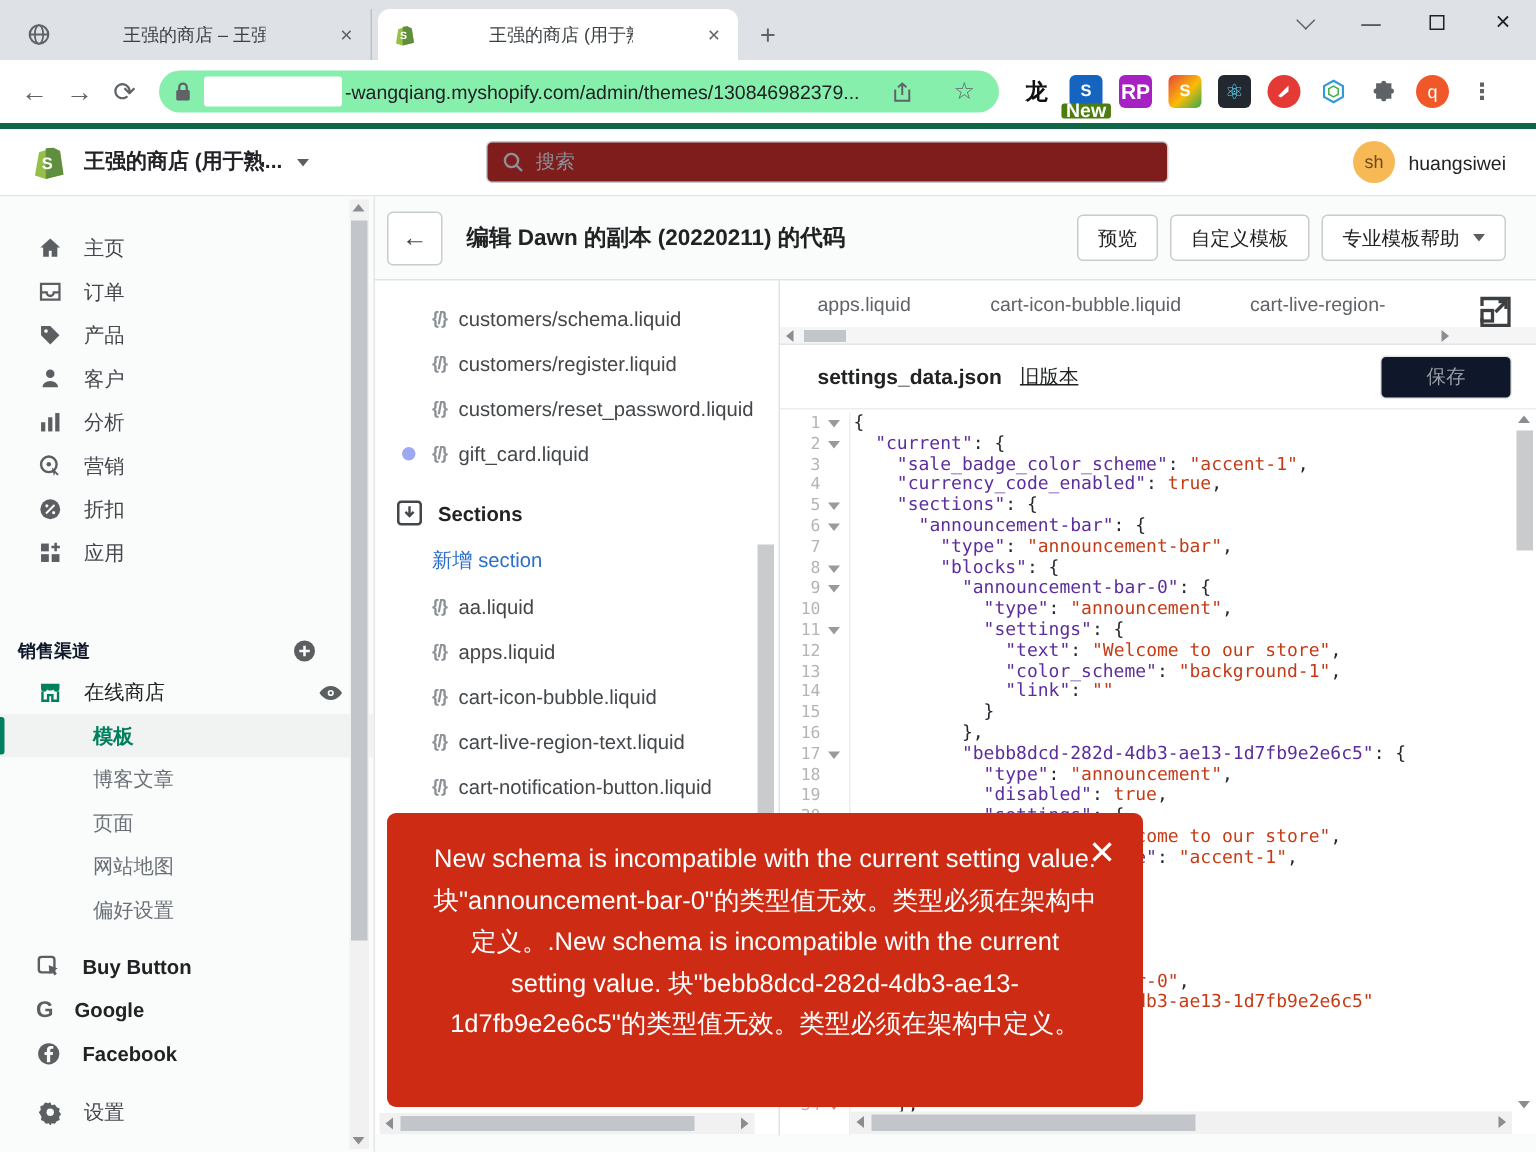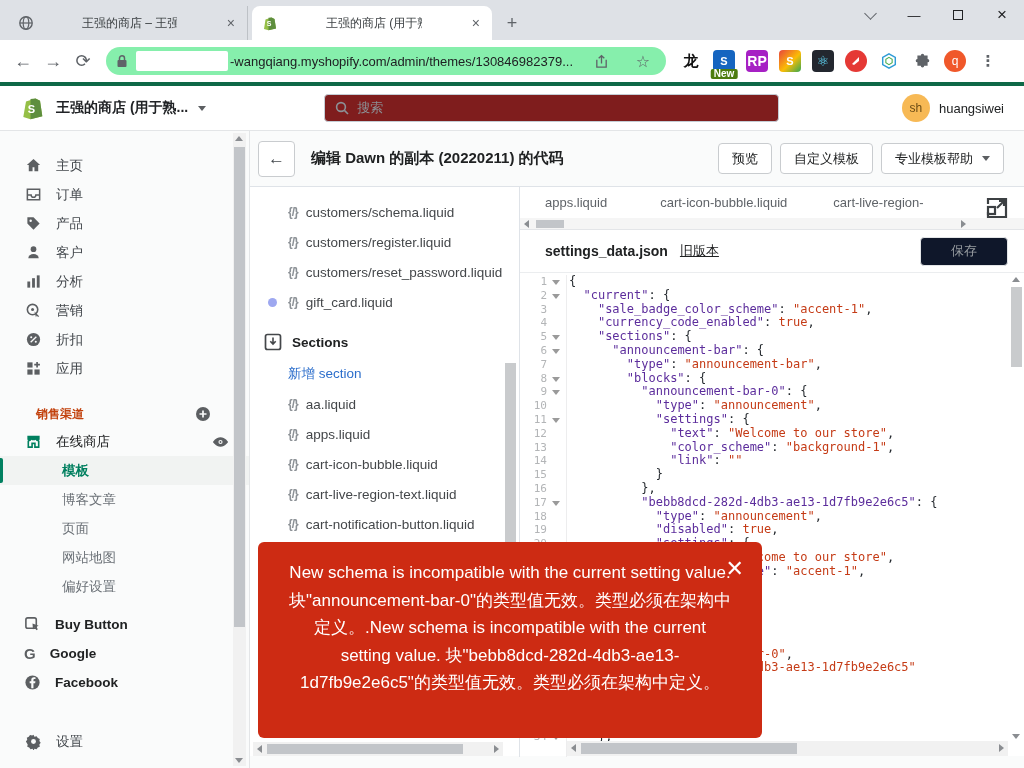--- a/index.html
+++ b/index.html
@@ -20,35 +20,35 @@
   .chev{width:9px;height:9px;border-right:1.5px solid #5f6368;border-bottom:1.5px solid #5f6368;transform:rotate(45deg);margin-top:-4px;}
   .maxbox{width:10px;height:10px;border:1.2px solid #202124;}
   .toolbar{position:absolute;left:0;top:40px;width:1024px;height:42px;background:#fff;display:flex;align-items:center;padding:0 8px;}
   .navbtn{width:30px;height:30px;display:flex;align-items:center;justify-content:center;color:#5f6368;font-size:18px;}
   .addressbar{height:28px;flex:0 0 560px;margin-left:8px;background:#86efac;border-radius:15px;display:flex;align-items:center;padding:0 10px;font-size:13px;color:#202124;}
   .redact{width:92px;height:20px;background:#fff;border-radius:2px;margin:0 2px 0 8px;}
   .urltext{white-space:nowrap;overflow:hidden;}
   .addr-ic{margin-left:auto;color:#5f6368;font-size:15px;padding:0 6px;}
   .exts{display:flex;align-items:center;margin-left:14px;gap:11px;}
   .ext{width:22px;height:22px;display:flex;align-items:center;justify-content:center;font-size:11px;font-weight:bold;border-radius:4px;position:relative;}
-  .ext .badge{position:absolute;left:50%;transform:translateX(-50%);bottom:-7px;background:#4d7c0f;color:#fff;font-size:10px;font-weight:bold;padding:0 3px;border-radius:2px;line-height:10px;}
+  .ext .badge{position:absolute;left:50%;transform:translateX(-50%);bottom:-7px;background:#4d7c0f;color:#fff;font-size:13px;font-weight:bold;padding:0 3px;border-radius:2px;line-height:10px;}
   .greenbar{position:absolute;left:0;top:82px;width:1024px;height:4px;background:#0e6847;}
   
   .adminheader{position:absolute;left:0;top:86px;width:1024px;height:45px;background:#fff;border-bottom:1px solid #e3e5e7;display:flex;align-items:center;padding:0 20px;}
   .storename{font-size:14px;font-weight:bold;color:#212326;margin-left:10px;white-space:nowrap;}
   .caret{width:0;height:0;border-left:4px solid transparent;border-right:4px solid transparent;border-top:5px solid #5c5f62;margin-left:10px;}
   .searchbox{width:455px;height:28px;margin-left:118px;border:1px solid #c4cdd5;border-radius:4px;background:#7f1d1d;display:flex;align-items:center;padding:0 10px;color:#8c9196;font-size:13px;gap:8px;}
   .userarea{margin-left:auto;display:flex;align-items:center;gap:9px;}
   .avatar{width:28px;height:28px;border-radius:50%;background:#f7b955;color:#6b4c16;font-size:12px;display:flex;align-items:center;justify-content:center;}
   .username{font-size:13px;color:#202223;}
   
   .sidebar{position:absolute;left:0;top:131px;width:250px;height:637px;background:#fafbfb;border-right:1px solid #e3e5e7;padding-top:20px;font-size:13.5px;}
   .navitem{height:29px;display:flex;align-items:center;padding-left:24px;color:#42474c;gap:14px;position:relative;}
   .navitem .ic{width:18px;height:18px;flex:0 0 18px;color:#5c5f62;display:flex;align-items:center;justify-content:center;}
-  .navhead{height:26px;display:flex;align-items:center;padding:0 18px 0 36px;color:#c2410c;font-size:12px;font-weight:bold;margin-top:18px;}
+  .navhead{height:26px;display:flex;align-items:center;padding:0 18px 0 12px;color:#0f172a;font-size:12px;font-weight:bold;margin-top:38px;}
   .navhead .right,.navitem .right{margin-left:auto;margin-right:20px;color:#5c5f62;}
   .subitem{height:29px;display:flex;align-items:center;padding-left:62px;color:#6b7177;position:relative;}
   .subitem.sel{background:#f1f3f2;color:#007f5f;font-weight:bold;}
   .selbar{position:absolute;left:0;top:2px;bottom:2px;width:3px;background:#008060;border-radius:0 2px 2px 0;}
   .channel{height:29px;display:flex;align-items:center;padding-left:24px;gap:14px;color:#202223;font-weight:bold;font-size:13.5px;}
   .settingsrow{position:absolute;left:0;bottom:12px;width:250px;}
   .sb-scroll{position:absolute;right:3px;top:2px;bottom:2px;width:13px;background:#f1f1f1;}
   .sb-thumb{position:absolute;left:1px;width:11px;background:#c2c5c9;}
   .arr-up,.arr-dn,.arr-l,.arr-r{position:absolute;width:0;height:0;}
   .arr-up{border-left:4px solid transparent;border-right:4px solid transparent;border-bottom:5px solid #8a8d91;}

